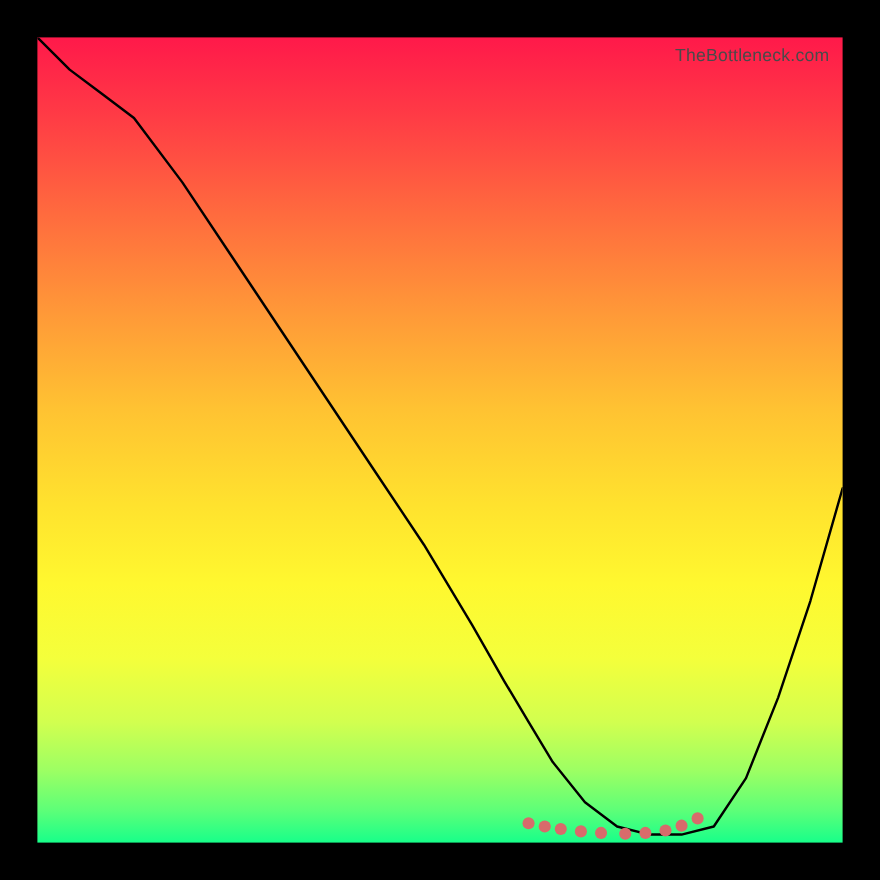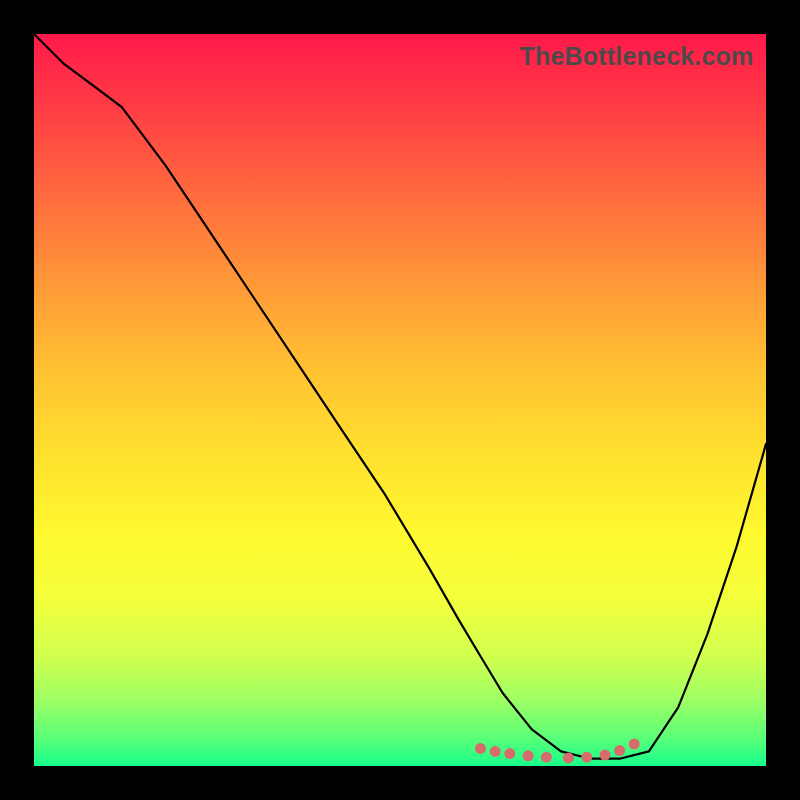--- a/index.html
+++ b/index.html
@@ -30,22 +30,22 @@
       #9dff63 91%,
       #5dff78 96%,
       #18ff8a 100%
     );
   }
   .watermark {
     position: absolute;
     top: 8px;
     right: 12px;
     color: #4a4a4a;
-    font-size: 25px;
-    font-weight: 700;
+    font-size: 16px;
+    font-weight: 400;
     letter-spacing: 0.2px;
     z-index: 5;
   }
   svg.curve {
     position: absolute;
     left: 0; top: 0;
     width: 732px; height: 732px;
   }
 </style>
 </head>

